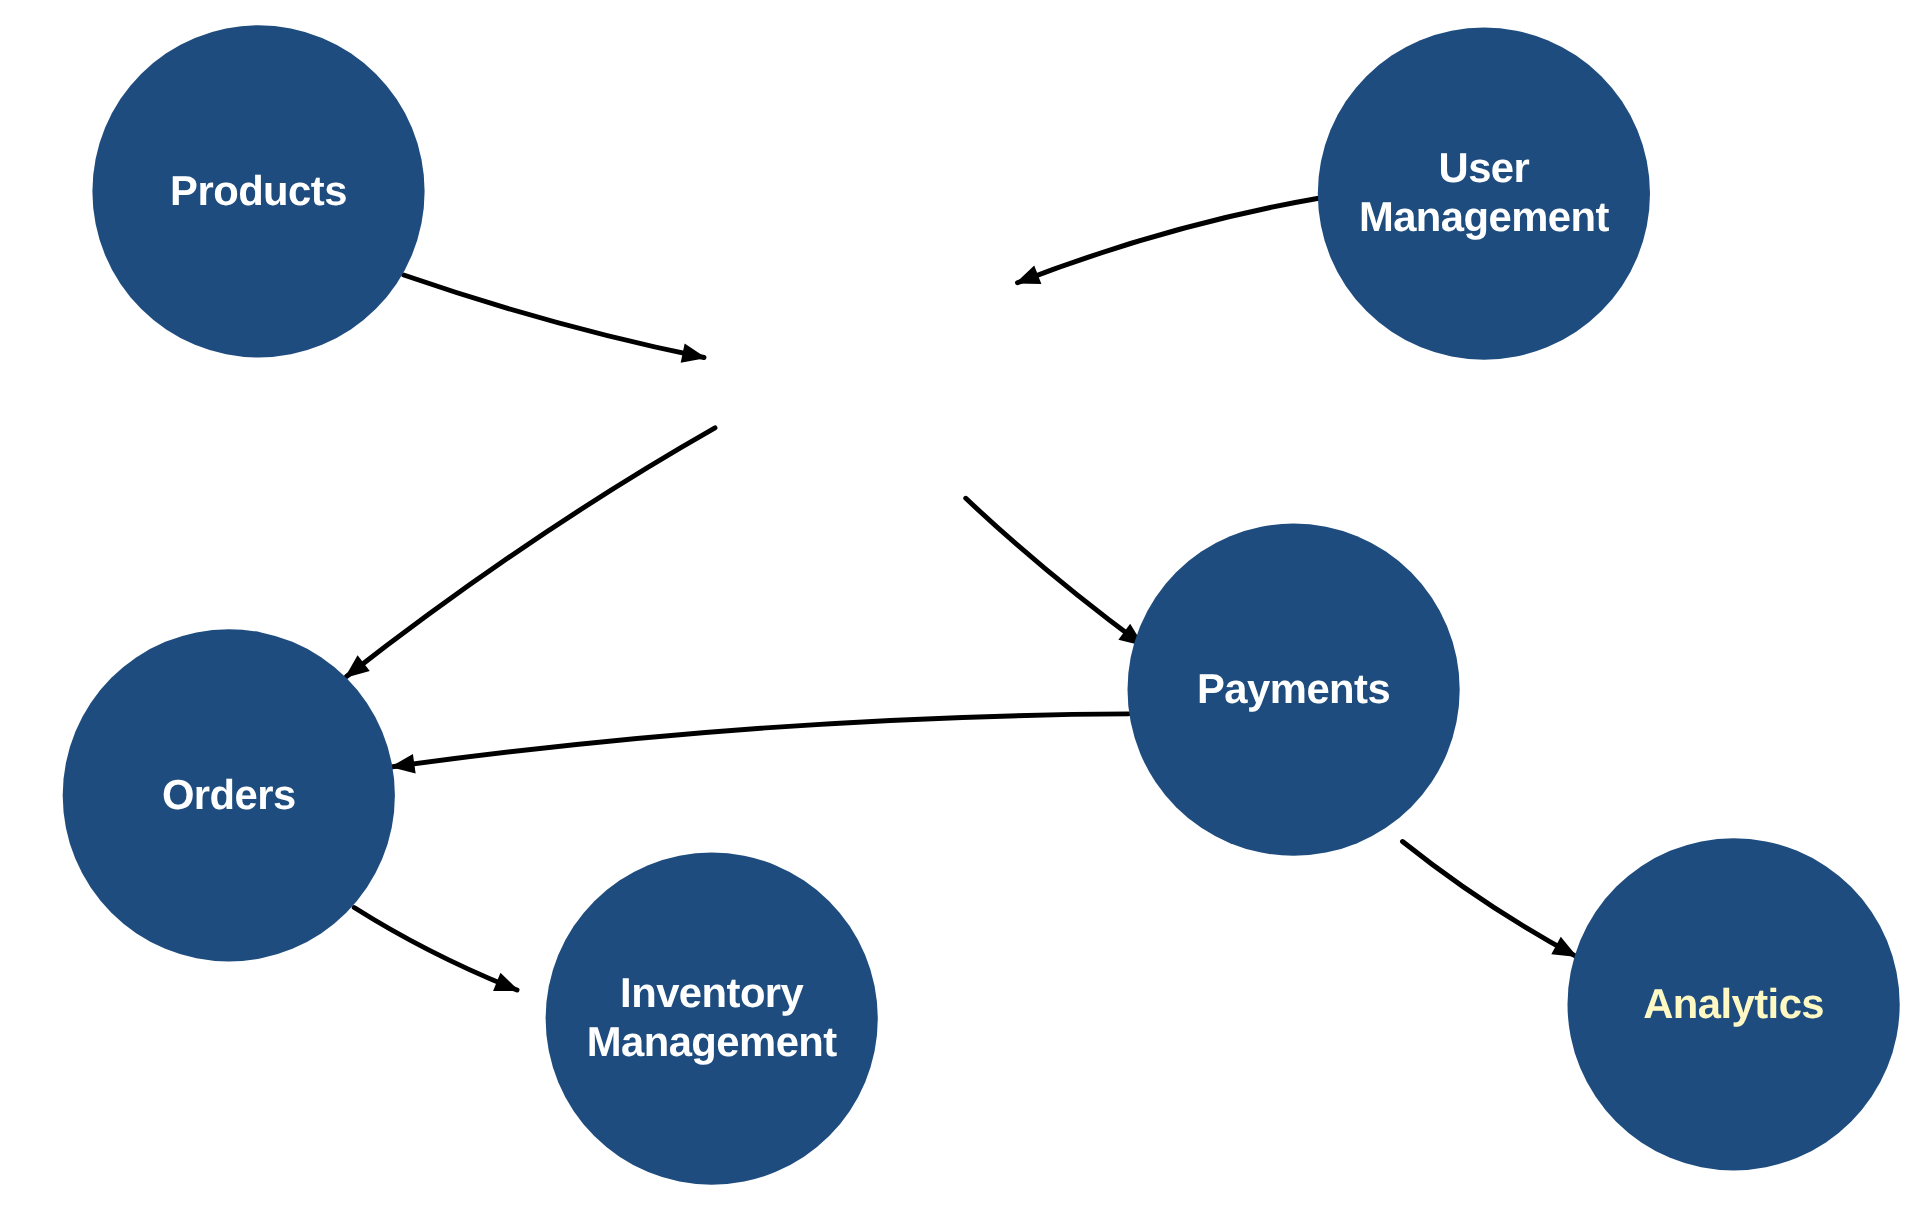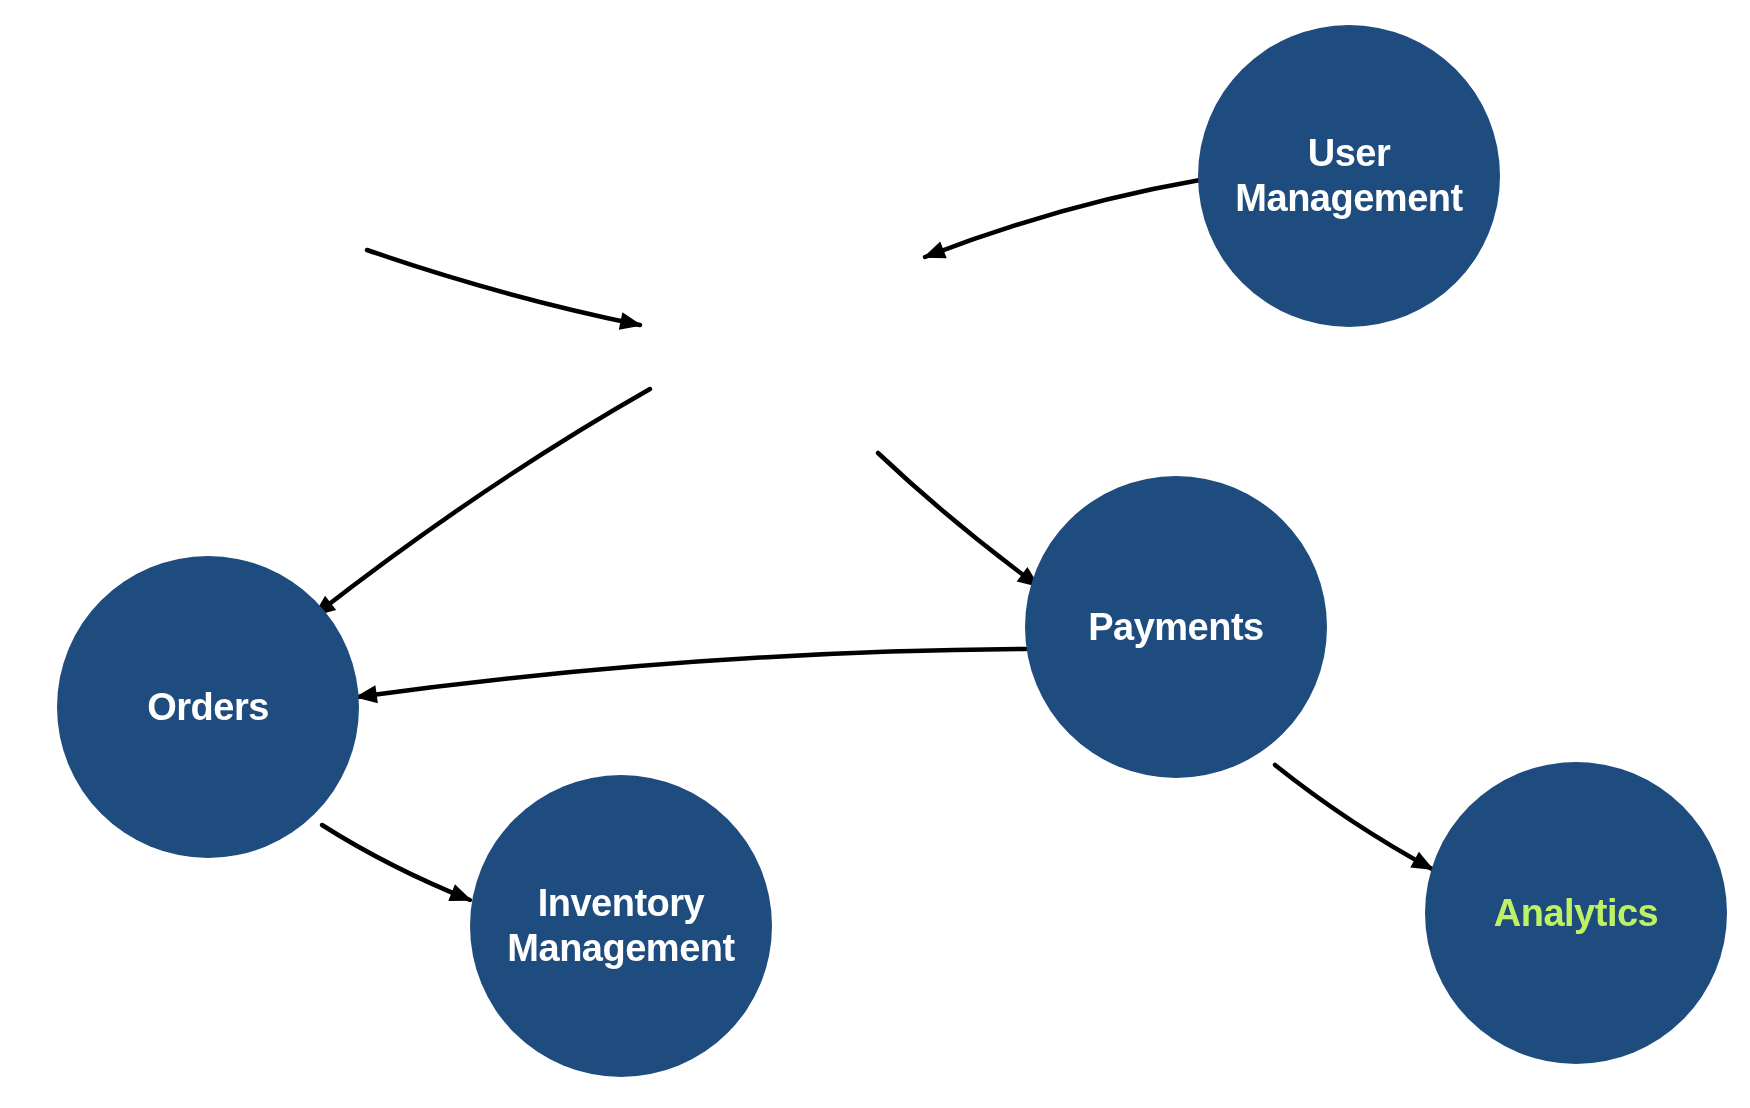--- a/index.html
+++ b/index.html
@@ -44,23 +44,23 @@
     line-height: 1.18;
     letter-spacing: -0.5px;
   }
   .node .label {
     display: block;
     max-width: 252px;
   }
   .node-products            { left: 84px;   top: 23px;  }
   .node-user-management     { left: 1198px; top: 25px;  }
   .node-checkout            { left: 640px;  top: 178px; }
-  .node-orders              { left: 57px;   top: 556px; }
+  .node-orders              { left: 57px;   top: 572px; }
   .node-payments            { left: 1025px; top: 476px; }
-  .node-inventory-management{ left: 470px;  top: 775px; }
+  .node-inventory-management{ left: 496px;  top: 775px; }
   .node-analytics           { left: 1425px; top: 762px; }
 </style>
 </head>
 <body>
 
 <div class="canvas">
 
   <svg class="edges-layer" viewBox="0 0 1750 1108" xmlns="http://www.w3.org/2000/svg">
     <defs>
       <marker id="arrowhead" viewBox="0 0 10 10" refX="9" refY="5" markerWidth="26" markerHeight="22" markerUnits="userSpaceOnUse" orient="auto">
@@ -76,35 +76,38 @@
 
     <path class="edge" d="M 878 453 Q 950 521 1038 586" marker-end="url(#arrowhead)" stroke="#000000"></path>
 
     <path class="edge" d="M 1026 649 Q 692 651 357 697" marker-end="url(#arrowhead)" stroke="#000000"></path>
 
     <path class="edge" d="M 322 825 Q 390 868 470 900" marker-end="url(#arrowhead)" stroke="#000000"></path>
 
     <path class="edge" d="M 1275 765 Q 1349 824 1432 869" marker-end="url(#arrowhead)" stroke="#000000"></path>
   </svg>
 
+  <div class="node node-products" style="background: rgb(30, 76, 126); color: rgb(255, 255, 255);">
+    <span class="label">Products</span>
+  </div>
 
   <div class="node node-user-management" style="background: rgb(30, 76, 126); color: rgb(255, 255, 255);">
     <span class="label">User Management</span>
   </div>
 
 
   <div class="node node-orders" style="background: rgb(30, 76, 126); color: rgb(255, 255, 255);">
     <span class="label">Orders</span>
   </div>
 
   <div class="node node-payments" style="background: rgb(30, 76, 126); color: rgb(255, 255, 255);">
     <span class="label">Payments</span>
   </div>
 
   <div class="node node-inventory-management" style="background: rgb(30, 76, 126); color: rgb(255, 255, 255);">
     <span class="label">Inventory Management</span>
   </div>
 
-  <div class="node node-analytics" style="background: rgb(30, 76, 126); color: #bef264;">
+  <div class="node node-analytics" style="background: rgb(30, 76, 126); color: #fef9c3;">
     <span class="label">Analytics</span>
   </div>
 
 </div>
 
 </body></html>

